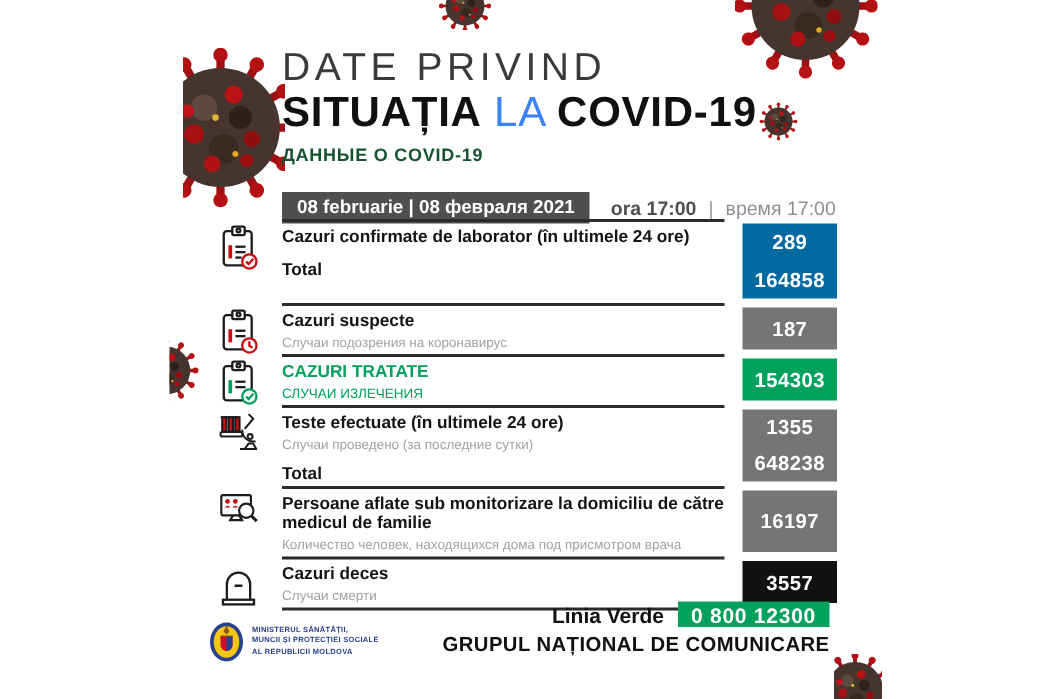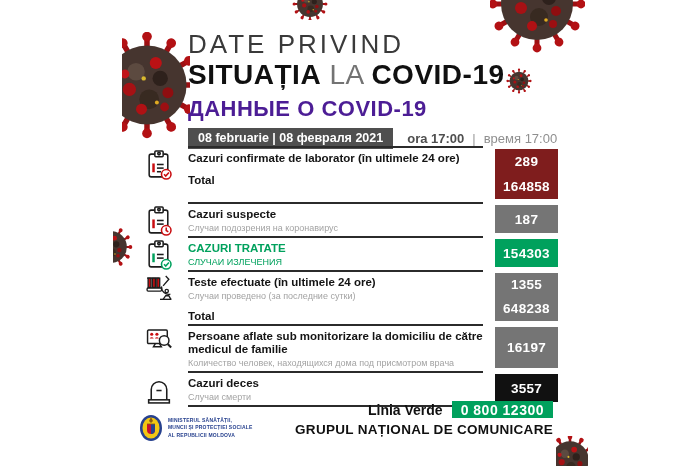--- a/index.html
+++ b/index.html
@@ -5,22 +5,22 @@
   html,body{margin:0;padding:0;background:#fff;}
   #stage{
     position:relative;width:700px;height:466px;overflow:hidden;background:#ffffff;
     font-family:"Liberation Sans","DejaVu Sans",sans-serif;color:#161616;
   }
   
   .header{position:absolute;left:188px;top:31px;}
   .title1{font-size:26px;font-weight:400;letter-spacing:3px;color:#3a3a3a;line-height:1.05;}
   .title2{font-size:28px;line-height:1.05;margin-top:2px;color:#101010;letter-spacing:.5px;}
   .title2 .b{font-weight:800;}
-  .title2 .l{font-weight:400;color:#737373;}
-  .subtitle-ru{font-size:22px;font-weight:700;color:#4c1d95;margin-top:6px;letter-spacing:.5px;}
+  .title2 .l{font-weight:400;color:#3b82f6;}
+  .subtitle-ru{font-size:12px;font-weight:700;color:#14532d;margin-top:6px;letter-spacing:.5px;}
   .date-row{position:absolute;left:188px;top:128px;display:flex;align-items:center;}
   .date-badge{background:#4f4f4f;color:#fff;font-weight:700;font-size:12.5px;padding:3px 10px 4px;white-space:nowrap;}
   .time-ro{font-weight:700;font-size:13px;color:#4f4f4f;margin-left:14px;}
   .time-sep{color:#9a9a9a;margin:0 8px;font-size:13px;}
   .time-ru{font-size:13px;color:#8f8f8f;}
   
   .table{position:absolute;left:146px;top:146px;width:412px;}
   .row{display:flex;align-items:stretch;}
   .icon-cell{width:42px;flex:0 0 42px;padding-top:4px;}
   .text-cell{flex:1;border-top:2px solid #2b2b2b;padding:4px 0 2px;}
@@ -165,21 +165,21 @@
           <line x1="10.5" y1="17.5" x2="17" y2="17.5"></line>
           <line x1="10.5" y1="21" x2="14.5" y2="21"></line>
           <circle cx="19.5" cy="23.5" r="4.6" fill="#fff" stroke="#c90d10" stroke-width="1.5"></circle>
           <path d="M17.4 23.5 l1.6 1.7 l3.1 -3.4" stroke="#c90d10" stroke-width="1.5"></path>
         </svg>
       </div>
       <div class="text-cell">
         <div class="row-title">Cazuri confirmate de laborator (în ultimele 24 ore)</div>
         <div class="row-total">Total</div>
       </div>
-      <div class="value-cell" style="background-color: #7f1d1d;">
+      <div class="value-cell" style="background-color: #0369a1;">
         <span>289</span>
         <span>164858</span>
       </div>
     </div>
 
     <div class="row r2">
       <div class="icon-cell">
         <svg width="26" height="30" viewBox="0 0 25 29" fill="none" stroke="#1d1d1d" stroke-width="1.5">
           <rect x="3" y="4" width="18" height="22" rx="2"></rect>
           <rect x="8.5" y="1" width="8" height="5.5" rx="1" fill="#fff"></rect>

